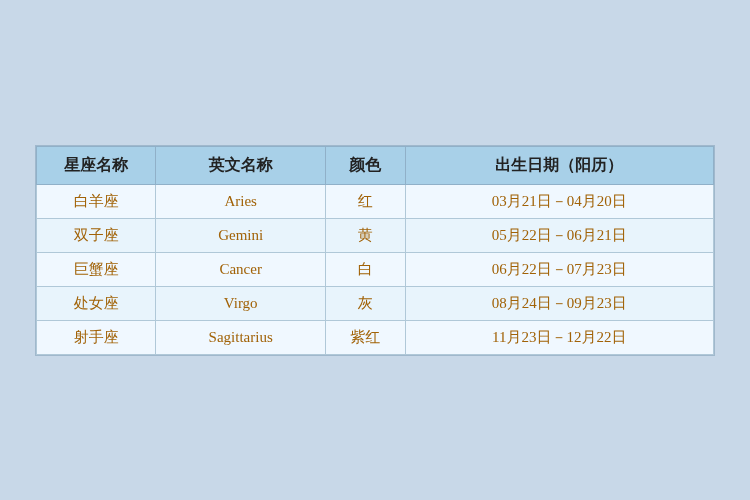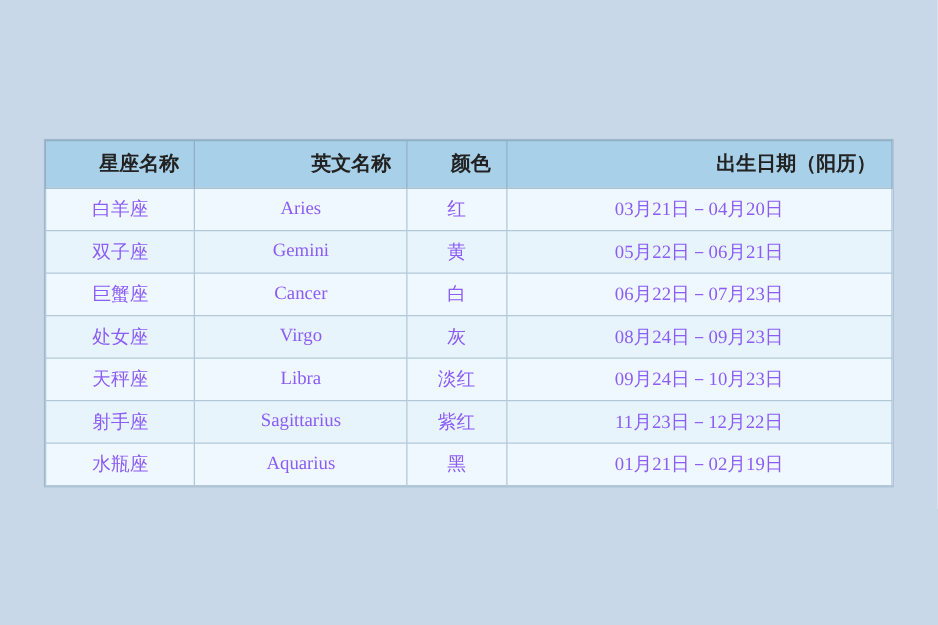--- a/index.html
+++ b/index.html
@@ -20,37 +20,37 @@
     table {
       width: 100%;
       border-collapse: collapse;
     }
     thead tr {
       background-color: #a8d0e8;
     }
     thead th {
       border: 1px solid #90b0c8;
       padding: 8px 12px;
-      text-align: right;
+      text-align: center;
       font-size: 16px;
       font-weight: bold;
       color: #222;
     }
     tbody tr {
       background-color: #f0f8ff;
     }
     tbody tr:nth-child(even) {
       background-color: #e8f4fc;
     }
     tbody td {
       border: 1px solid #b0c8d8;
       padding: 7px 12px;
       text-align: center;
       font-size: 15px;
-      color: #8b5cf6;
+      color: #a16207;
     }
     .col-zh { width: 120px; }
     .col-en { width: 170px; }
     .col-color { width: 80px; }
     .col-date { width: 310px; }
   </style>
 </head>
 <body>
 
 <div class="table-container">
@@ -82,32 +82,20 @@
           <td>白</td>
           <td>06月22日－07月23日</td>
         </tr>
         <tr>
           <td>处女座</td>
           <td>Virgo</td>
           <td>灰</td>
           <td>08月24日－09月23日</td>
         </tr>
         <tr>
-          <td>天秤座</td>
-          <td>Libra</td>
-          <td>淡红</td>
-          <td>09月24日－10月23日</td>
-        </tr>
-        <tr>
           <td>射手座</td>
           <td>Sagittarius</td>
           <td>紫红</td>
           <td>11月23日－12月22日</td>
-        </tr>
-        <tr>
-          <td>水瓶座</td>
-          <td>Aquarius</td>
-          <td>黑</td>
-          <td>01月21日－02月19日</td>
         </tr>
       </tbody>
   </table>
 </div>
 
 </body></html>

